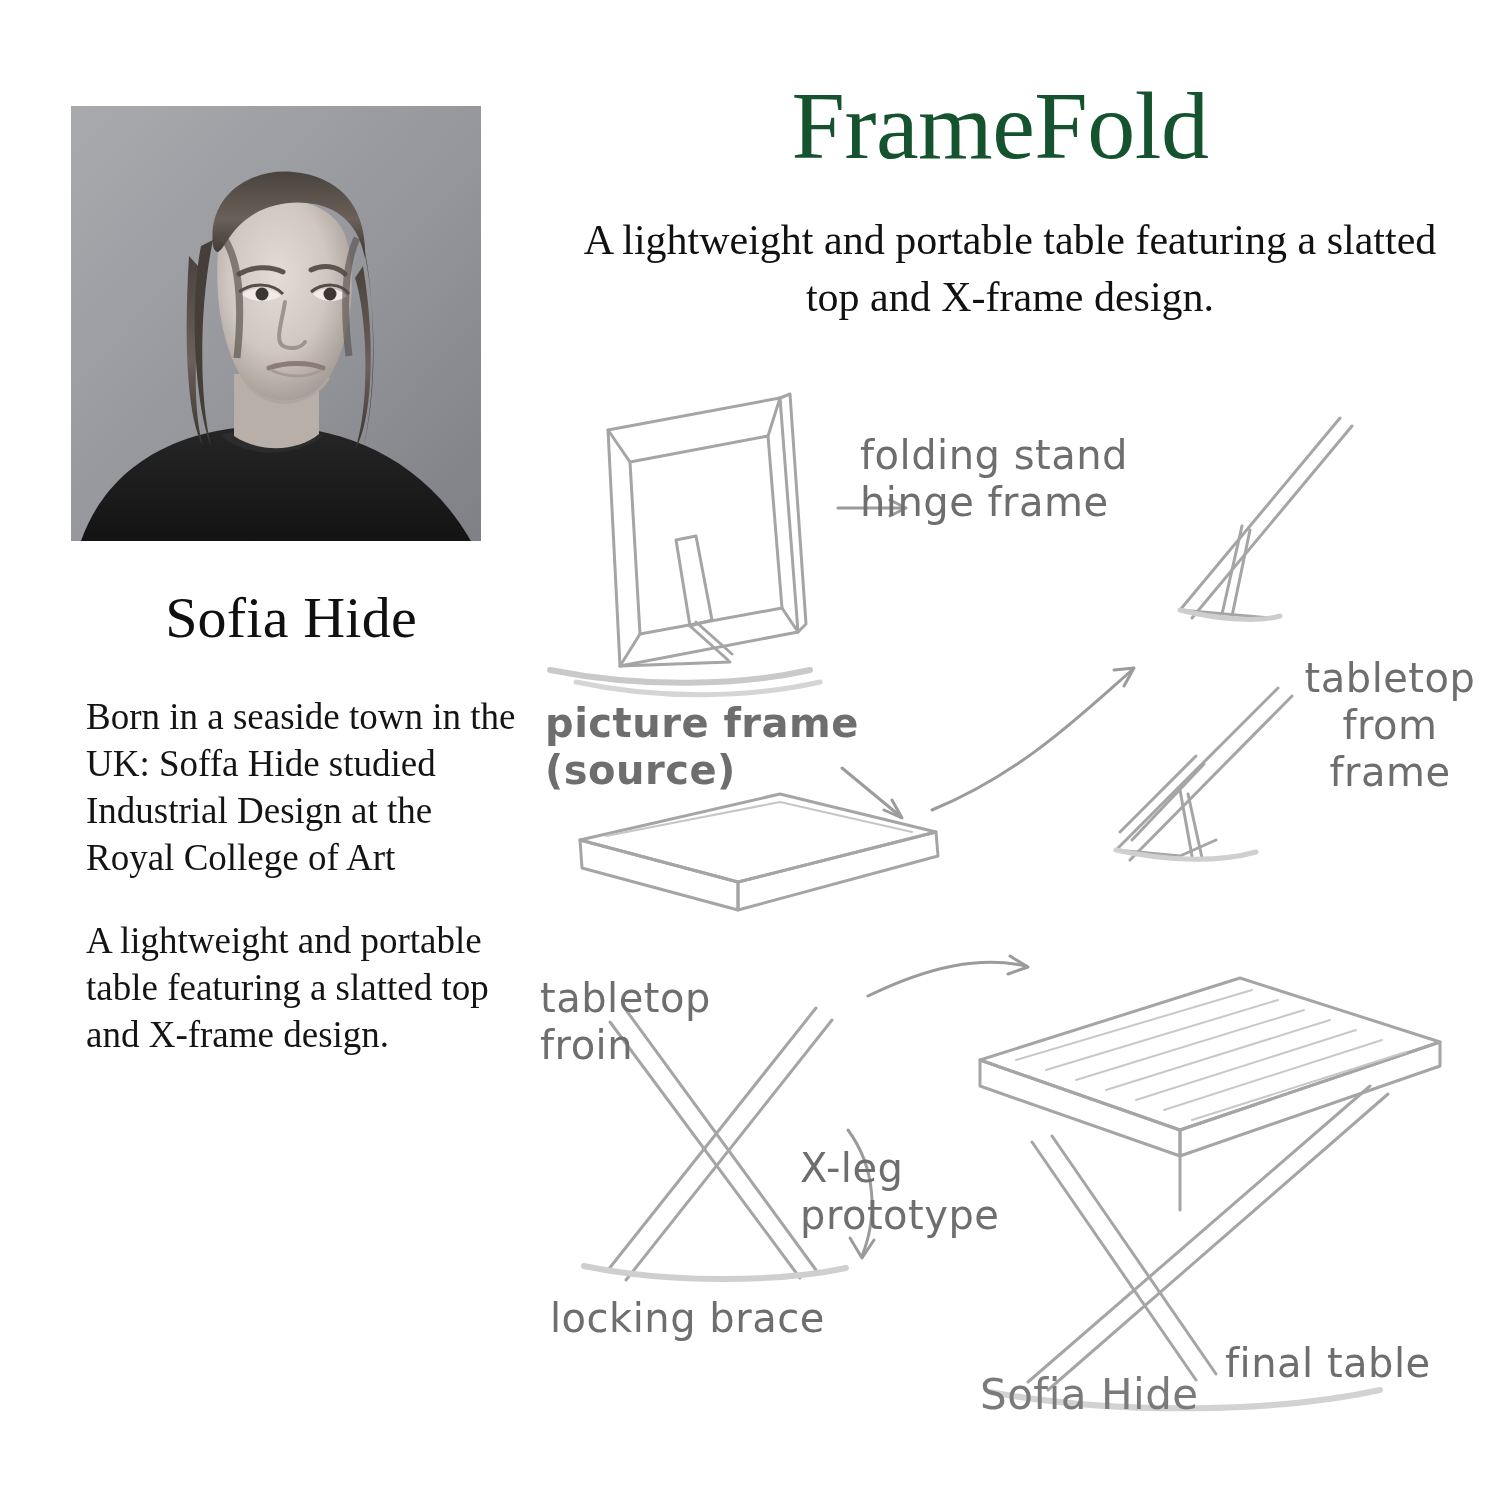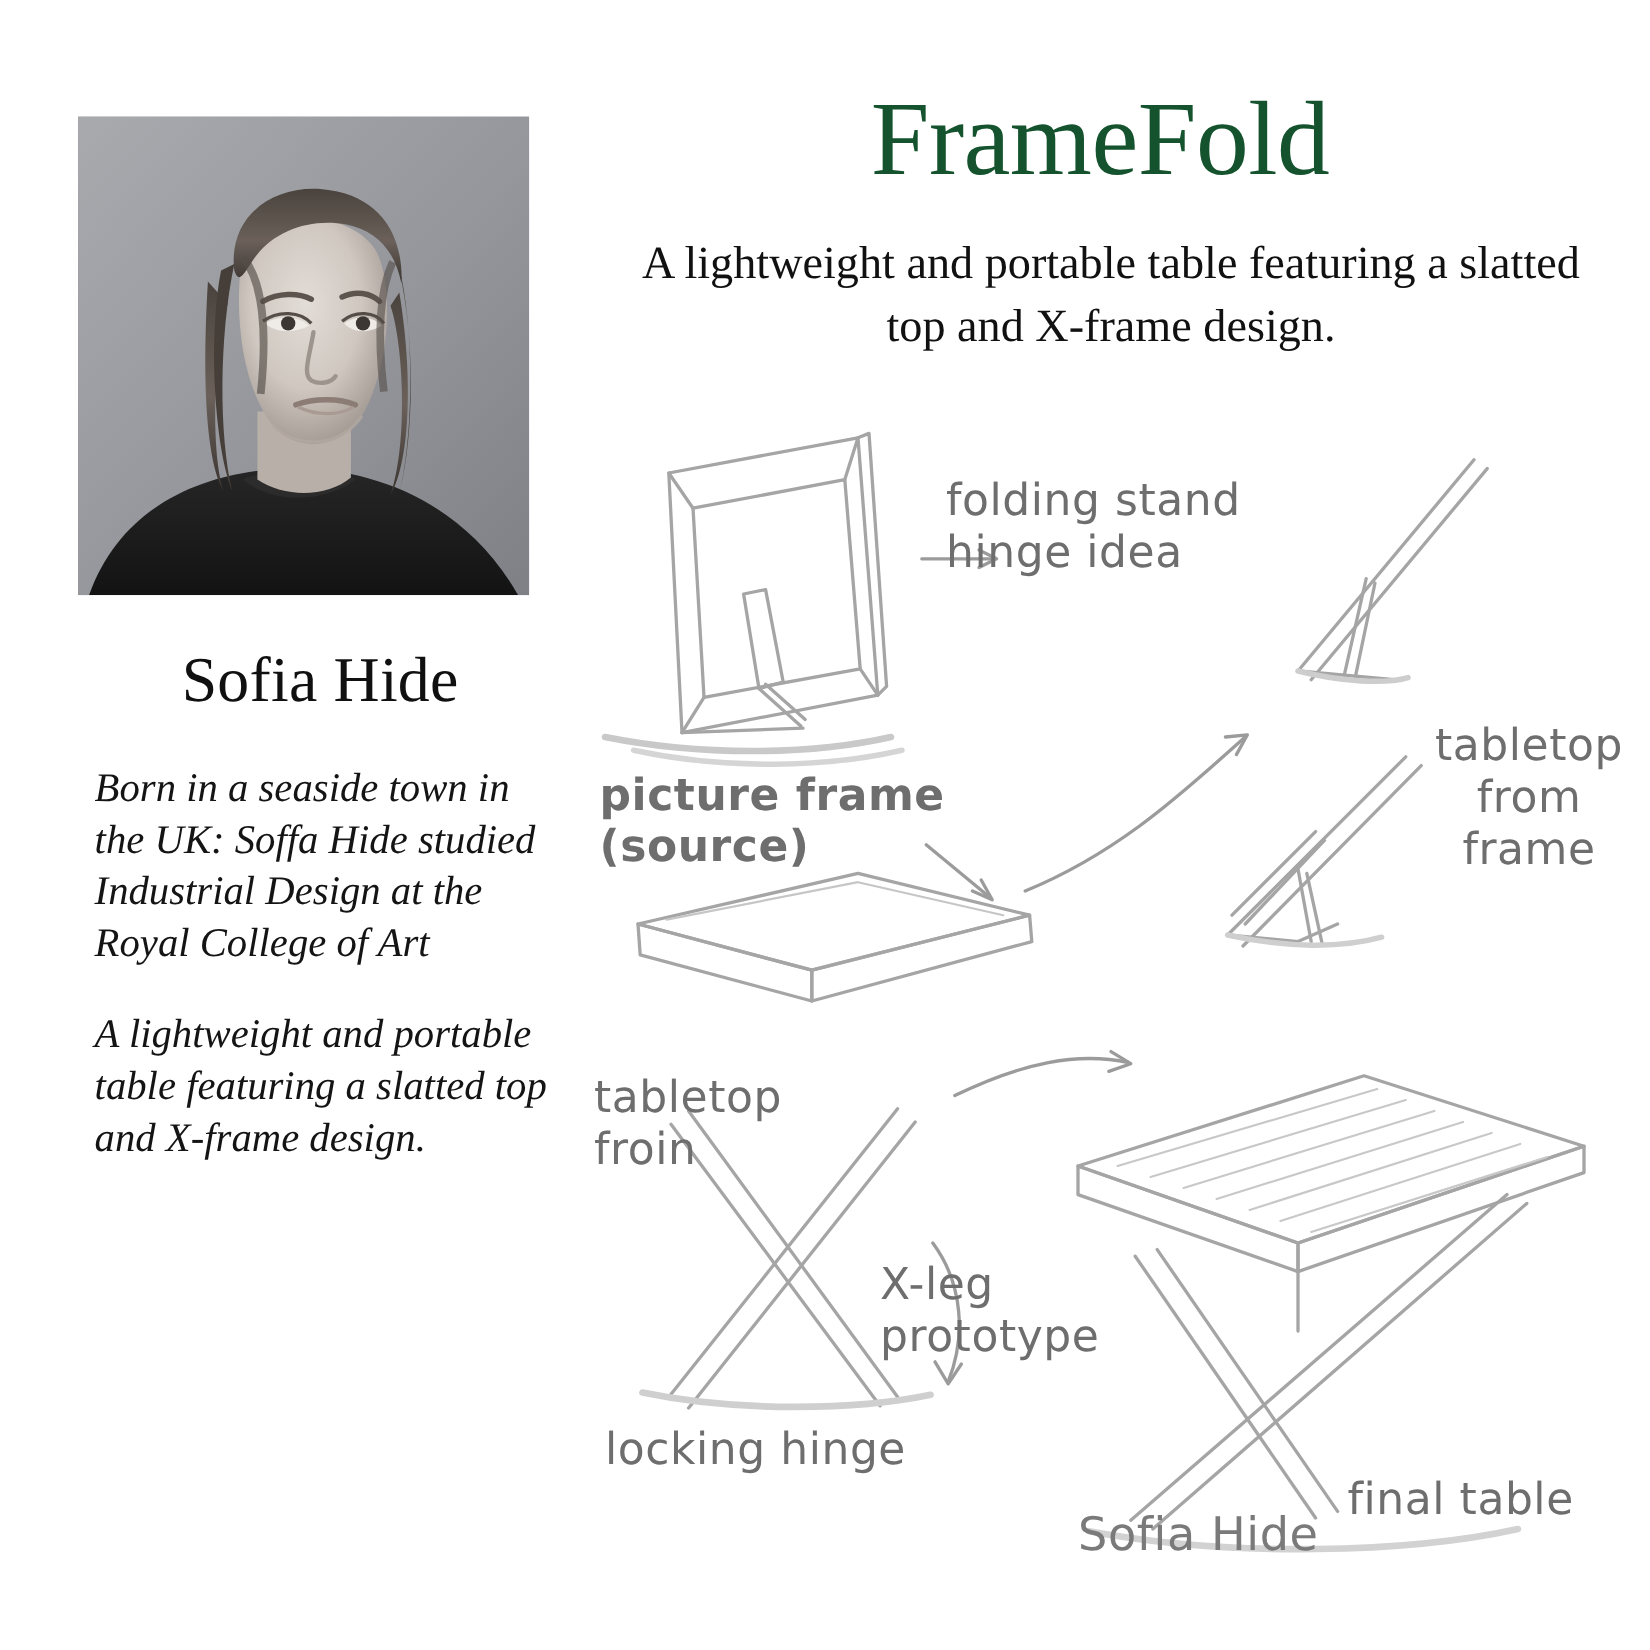--- a/index.html
+++ b/index.html
@@ -50,21 +50,20 @@
     left: 86px;
     top: 694px;
     width: 430px;
   }
   #bio-block p {
     margin: 0 0 36px 0;
     font-size: 37px;
     line-height: 1.27;
     font-family: "Liberation Serif", serif;
     color: #141414;
-    font-style: italic;
   }
   #bio-block p:last-child { margin-bottom: 0; }
 
   
   #title {
     position: absolute;
     left: 520px;
     top: 78px;
     width: 960px;
     text-align: center;
@@ -291,25 +290,25 @@
         <path d="M530 586 L548 597 L528 604"></path>
 
         <path d="M368 760 C 396 798, 398 846, 382 886"></path>
         <path d="M370 868 L382 888 L394 870"></path>
       </g>
     </g>
   </svg>
 </div>
 
 <div class="hand-label" id="label-folding-stand">folding stand
-hinge idea</div>
+hinge frame</div>
 <div class="hand-label" id="label-picture-frame">picture frame
 (source)</div>
 <div class="hand-label" id="label-tabletop-from-frame">tabletop
 from
 frame</div>
 <div class="hand-label" id="label-tabletop-from">tabletop
 froin</div>
 <div class="hand-label" id="label-xleg">X-leg
 prototype</div>
-<div class="hand-label" id="label-locking-brace">locking hinge</div>
+<div class="hand-label" id="label-locking-brace">locking brace</div>
 <div class="hand-label" id="label-final-table">final table</div>
 <div class="hand-label" id="label-signature">Sofia Hide</div>
 
 </body></html>

